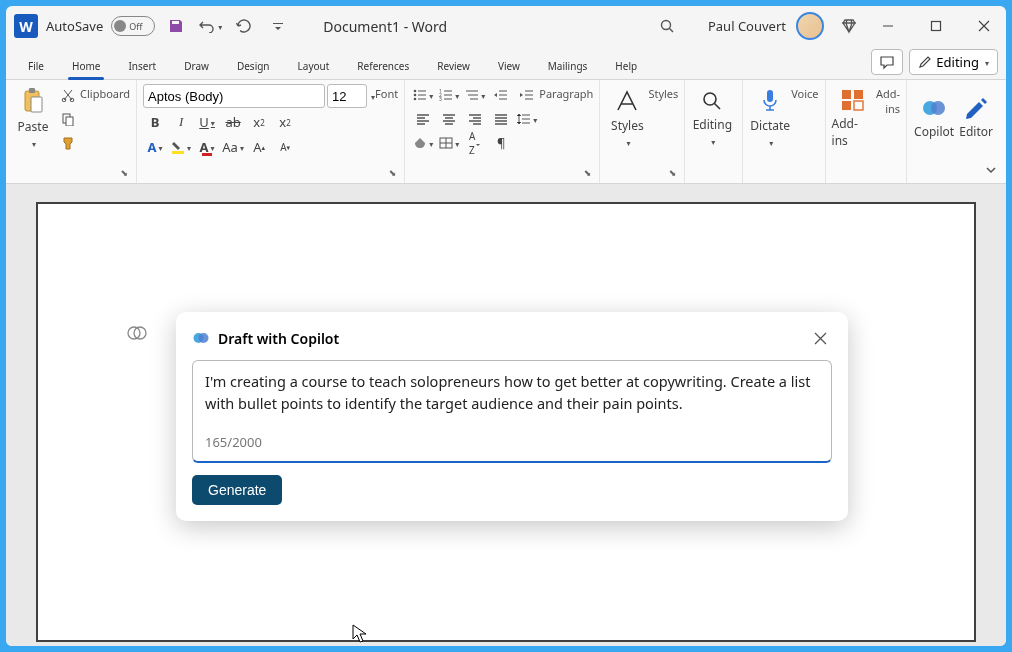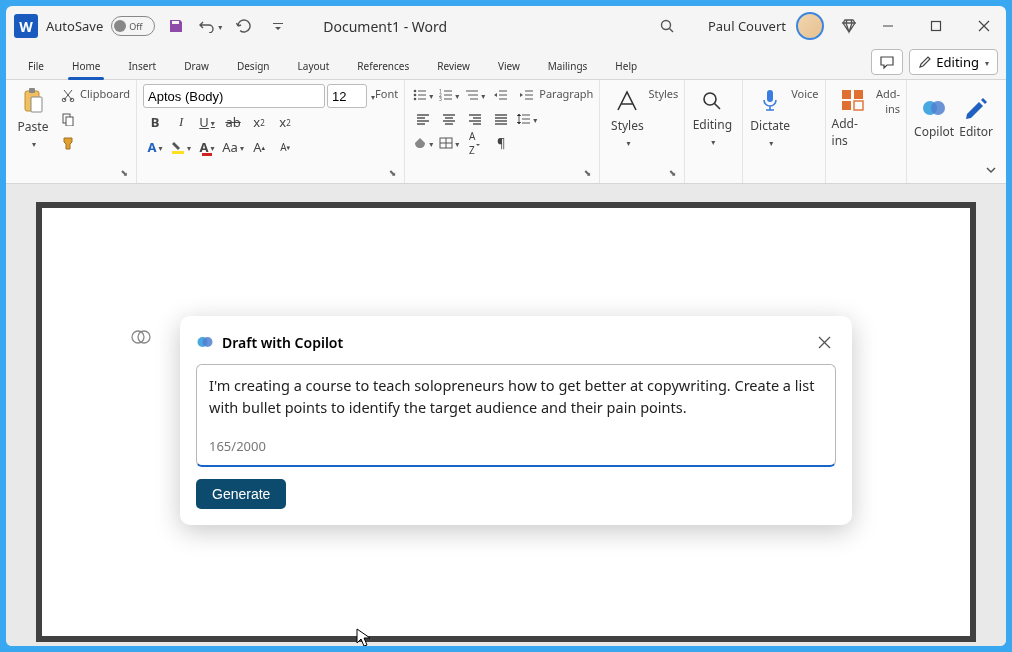--- a/index.html
+++ b/index.html
@@ -211,21 +211,21 @@
     .doc-area {
       flex: 1;
       background: #e9e9ea;
       overflow: auto;
       padding: 18px 28px;
     }
     .page {
       width: 940px;
       min-height: 440px;
       background: #fff;
-      border: 6px solid #404040;
+      border: 2px solid #404040;
       margin: 0 auto;
       position: relative;
       padding: 100px 60px;
     }
     .copilot-inline-icon {
       position: absolute;
       left: 88px;
       top: 118px;
       color: #555;
     }

